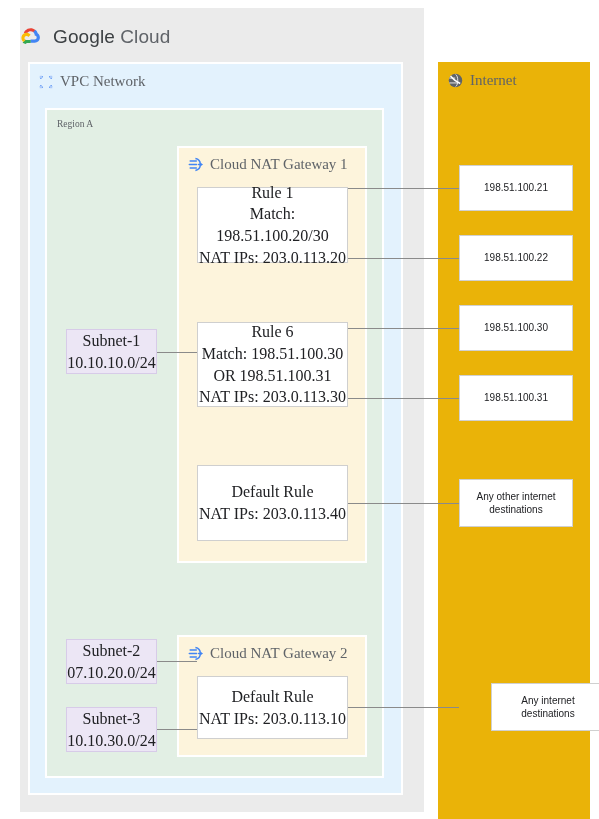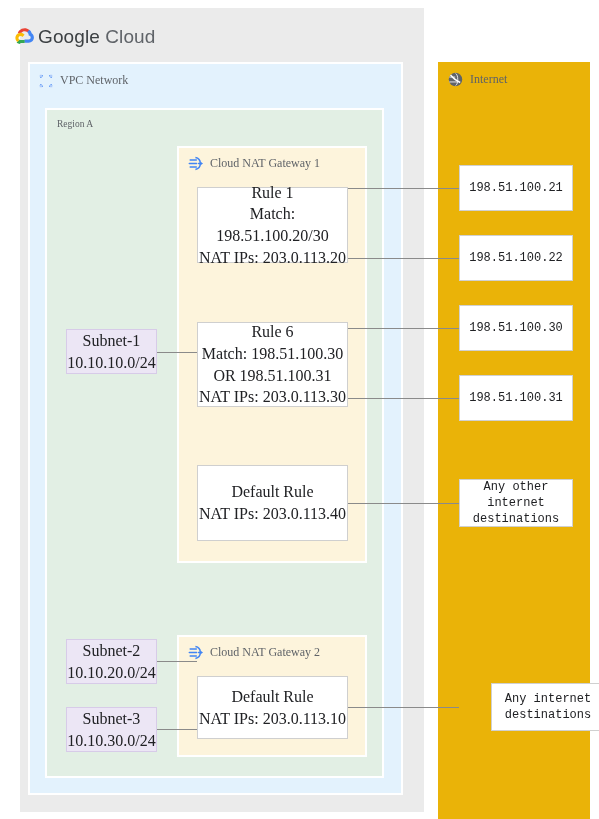--- a/index.html
+++ b/index.html
@@ -19,22 +19,22 @@
   }
   .abs { position: absolute; box-sizing: border-box; }
 
   
   #gcp-panel {
     left: 20px; top: 8px; width: 404px; height: 804px;
     background: #ebebeb;
   }
   
   #gcp-logo-row {
-    left: 12px; top: 22px; width: 220px; height: 30px;
-    display: flex; align-items: center; gap: 0;
+    left: 18px; top: 22px; width: 220px; height: 30px;
+    display: flex; align-items: center; gap: 9px;
   }
   #gcp-logo-icon { width: 26px; height: 26px; flex: 0 0 26px; }
   #gcp-logo-text {
     font-family: "Liberation Sans", sans-serif;
     font-size: 19px;
     color: #5f6368;
     letter-spacing: 0.1px;
     white-space: nowrap;
   }
   #gcp-logo-text .g-strong { color: #3c4043; font-weight: 500; }
@@ -44,21 +44,21 @@
     left: 28px; top: 62px; width: 375px; height: 733px;
     background: #e3f2fd;
     border: 2px solid #ffffff;
   }
   .zone-header {
     position: absolute;
     display: flex; align-items: center; gap: 7px;
   }
   .zone-label {
     font-family: "Liberation Serif", serif;
-    font-size: 12px;
+    font-size: 15px;
     color: #5f6368;
     white-space: nowrap;
   }
   #vpc-header { left: 9px; top: 9px; }
 
   
   #region-box {
     left: 45px; top: 108px; width: 339px; height: 670px;
     background: #e2efe4;
     border: 2px solid #ffffff;
@@ -124,22 +124,22 @@
   #internet-header { left: 10px; top: 10px; }
 
   
   .dest-box {
     background: #ffffff;
     border: 1px solid #d0d0d0;
     display: flex; align-items: center; justify-content: center;
     text-align: center;
   }
   .dest-text {
-    font-family: Liberation Mono, monospace;
-    font-size: 12px;
+    font-family: Liberation Sans, sans-serif;
+    font-size: 10px;
     color: #202124;
     line-height: 1.35;
   }
   #dest1-box { left: 459px; top: 165px; width: 114px; height: 46px; }
   #dest2-box { left: 459px; top: 235px; width: 114px; height: 46px; }
   #dest3-box { left: 459px; top: 305px; width: 114px; height: 46px; }
   #dest4-box { left: 459px; top: 375px; width: 114px; height: 46px; }
   #dest5-box { left: 459px; top: 479px; width: 114px; height: 48px; }
   #dest6-box { left: 459px; top: 683px; width: 114px; height: 48px; margin-left: 32px; }
 
@@ -266,21 +266,21 @@
 
   <div id="subnet1-box" class="abs subnet-box">
     <div class="subnet-text">
       <div>Subnet-1</div>
       <div>10.10.10.0/24</div>
     </div>
   </div>
   <div id="subnet2-box" class="abs subnet-box">
     <div class="subnet-text">
       <div>Subnet-2</div>
-      <div>10.10.20.0/24</div>
+      <div>07.10.20.0/24</div>
     </div>
   </div>
   <div id="subnet3-box" class="abs subnet-box">
     <div class="subnet-text">
       <div>Subnet-3</div>
       <div>10.10.30.0/24</div>
     </div>
   </div>
 
   <div id="internet-panel" class="abs">

